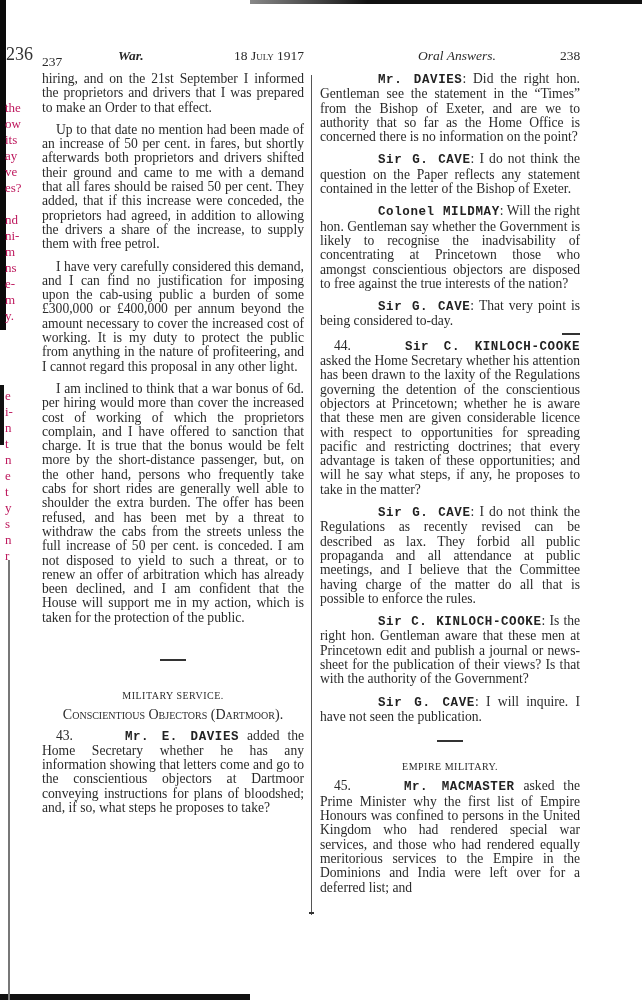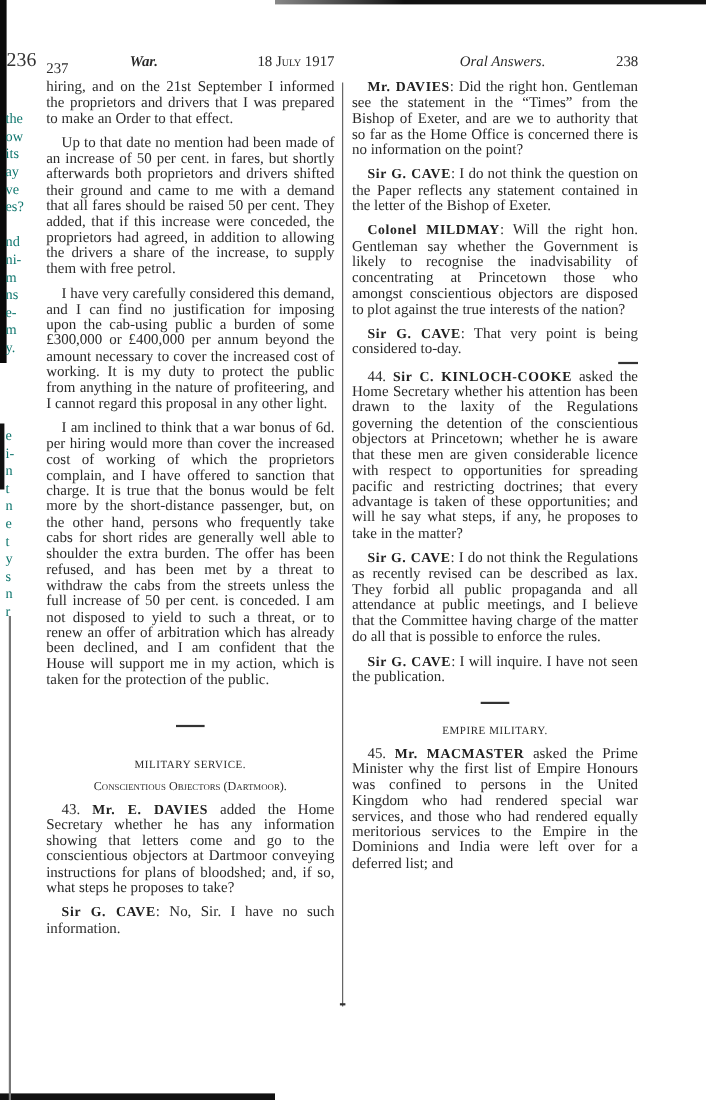--- a/index.html
+++ b/index.html
@@ -24,21 +24,21 @@
     .scan-bottom {
       position: absolute; bottom: 0; left: 0; width: 250px; height: 6px;
       background: #111;
     }
     .left-rule {
       position: absolute; top: 560px; left: 8px; width: 2px; height: 440px;
       background: #777;
     }
     .prev-page {
       position: absolute; left: 5px; top: 100px; width: 30px;
-      font-size: 13px; line-height: 16px; color: #0f766e;
+      font-size: 13px; line-height: 16px; color: #be185d;
       overflow: hidden;
     }
     .prev-page div { height: 16px; white-space: nowrap; }
     .prev-num {
       position: absolute; left: 6px; top: 44px; font-size: 18px; color: #333;
     }
 
     .header {
       position: absolute; top: 48px; left: 42px; width: 548px; height: 20px;
       font-size: 13.5px;
@@ -62,33 +62,34 @@
       position: absolute; left: 311px; top: 75px; width: 1px; height: 840px;
       background: #555;
     }
     .col-divider-tick {
       position: absolute; left: 309px; top: 912px; width: 5px; height: 2px; background: #333;
     }
 
     p { margin: 0 0 8px 0; text-indent: 14px; }
     p.noindent { text-indent: 0; }
     .spk {
-      font-family: Liberation Serif, serif;
+      font-family: Liberation Mono, monospace;
       font-weight: bold; font-size: 12.5px; letter-spacing: 0.6px;
       color: #222;
+      margin-left: 44px;
     }
     .section-rule {
       width: 26px; height: 2px; background: #333; margin: 34px auto 28px auto;
     }
     .section-rule.short { margin: 16px auto 18px auto; }
     .section-title {
       text-align: center; font-size: 10px; letter-spacing: 0.5px; margin: 0 0 5px 0;
     }
     .sub-title {
-      text-align: center; font-variant: small-caps; font-size: 11px; margin: 0 0 6px 0;
+      text-align: center; font-variant: small-caps; font-size: 14px; margin: 0 0 6px 0;
     }
     .dash-right {
       width: 18px; height: 2px; background: #333; margin: -4px 0 4px auto;
     }
   </style>
 </head>
 <body>
 
 <div class="scan-top"></div>
 <div class="scan-left"></div>
@@ -145,33 +146,33 @@
       <p class="noindent"><span>hiring, and on the 21st September I informed the proprietors and drivers that I was prepared to make an Order to that effect.</span></p>
       <p><span>Up to that date no mention had been made of an increase of 50 per cent. in fares, but shortly afterwards both proprietors and drivers shifted their ground and came to me with a demand that all fares should be raised 50 per cent. They added, that if this increase were conceded, the proprietors had agreed, in addition to allowing the drivers a share of the increase, to supply them with free petrol.</span></p>
       <p><span>I have very carefully considered this demand, and I can find no justification for imposing upon the cab-using public a burden of some £300,000 or £400,000 per annum beyond the amount necessary to cover the increased cost of working. It is my duty to protect the public from anything in the nature of profiteering, and I cannot regard this proposal in any other light.</span></p>
       <p><span>I am inclined to think that a war bonus of 6d. per hiring would more than cover the increased cost of working of which the proprietors complain, and I have offered to sanction that charge. It is true that the bonus would be felt more by the short-distance passenger, but, on the other hand, persons who frequently take cabs for short rides are generally well able to shoulder the extra burden. The offer has been refused, and has been met by a threat to withdraw the cabs from the streets unless the full increase of 50 per cent. is conceded. I am not disposed to yield to such a threat, or to renew an offer of arbitration which has already been declined, and I am confident that the House will support me in my action, which is taken for the protection of the public.</span></p>
     </div>
   <div class="section-rule"></div>
   <div class="section-title">MILITARY SERVICE.</div>
   <div class="sub-title">Conscientious Objectors (Dartmoor).</div>
   <div id="left-section-paras">
       <p><span>43.</span> <span class="spk">Mr. E. DAVIES</span><span> added the Home Secretary whether he has any information showing that letters come and go to the conscientious objectors at Dartmoor conveying instructions for plans of bloodshed; and, if so, what steps he proposes to take?</span></p>
-      <p><span class="spk">Sir G. CAVE</span><span>: No, Sir. I have no such information.</span></p>
     </div>
 </div>
 
 <div class="col col-right">
   <div id="right-paras">
       <p><span class="spk">Mr. DAVIES</span><span>: Did the right hon. Gentleman see the statement in the “Times” from the Bishop of Exeter, and are we to authority that so far as the Home Office is concerned there is no information on the point?</span></p>
       <p><span class="spk">Sir G. CAVE</span><span>: I do not think the question on the Paper reflects any statement contained in the letter of the Bishop of Exeter.</span></p>
-      <p><span class="spk">Colonel MILDMAY</span><span>: Will the right hon. Gentleman say whether the Government is likely to recognise the inadvisability of concentrating at Princetown those who amongst conscientious objectors are disposed to plot against the true interests of the nation?</span></p>
+      <p><span class="spk">Colonel MILDMAY</span><span>: Will the right hon. Gentleman say whether the Government is likely to recognise the inadvisability of concentrating at Princetown those who amongst conscientious objectors are disposed to free against the true interests of the nation?</span></p>
       <p><span class="spk">Sir G. CAVE</span><span>: That very point is being considered to-day.</span></p>
       <div class="dash-right"></div>
       <p><span>44.</span> <span class="spk">Sir C. KINLOCH-COOKE</span><span> asked the Home Secretary whether his attention has been drawn to the laxity of the Regulations governing the detention of the conscientious objectors at Princetown; whether he is aware that these men are given considerable licence with respect to opportunities for spreading pacific and restricting doctrines; that every advantage is taken of these opportunities; and will he say what steps, if any, he proposes to take in the matter?</span></p>
       <p><span class="spk">Sir G. CAVE</span><span>: I do not think the Regulations as recently revised can be described as lax. They forbid all public propaganda and all attendance at public meetings, and I believe that the Committee having charge of the matter do all that is possible to enforce the rules.</span></p>
+      <p><span class="spk">Sir C. KINLOCH-COOKE</span><span>: Is the right hon. Gentleman aware that these men at Princetown edit and publish a journal or news-sheet for the publication of their views? Is that with the authority of the Government?</span></p>
       <p><span class="spk">Sir G. CAVE</span><span>: I will inquire. I have not seen the publication.</span></p>
     </div>
   <div class="section-rule short"></div>
   <div class="section-title">EMPIRE MILITARY.</div>
   <div id="right-section-paras">
       <p><span>45.</span> <span class="spk">Mr. MACMASTER</span><span> asked the Prime Minister why the first list of Empire Honours was confined to persons in the United Kingdom who had rendered special war services, and those who had rendered equally meritorious services to the Empire in the Dominions and India were left over for a deferred list; and</span></p>
     </div>
 </div>
 
 </body></html>

